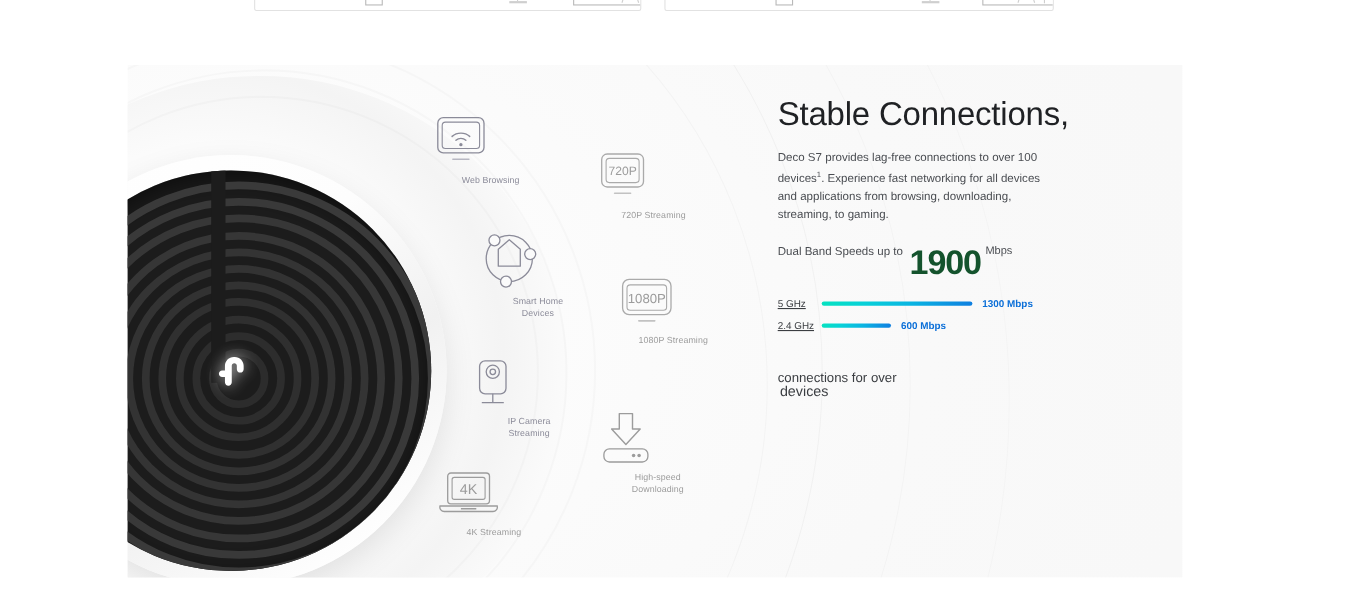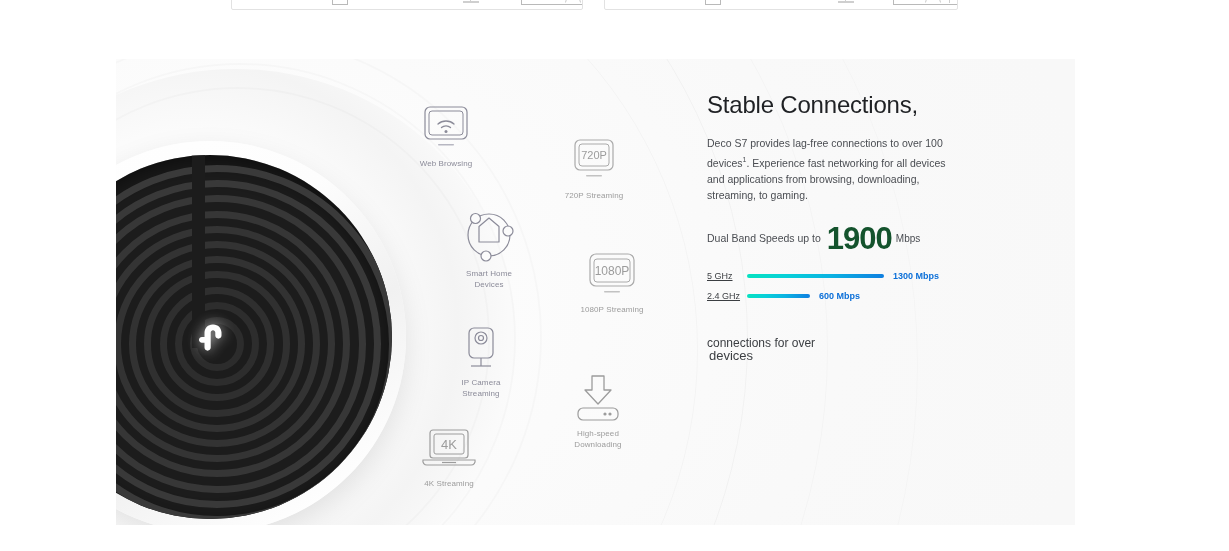--- a/index.html
+++ b/index.html
@@ -50,31 +50,31 @@
   .ring{position:absolute;border-radius:50%;border-style:solid;border-color:#3a3a3a;
         background:transparent;}
   .face .spiral-mask{position:absolute;left:45%;top:-4px;width:13px;height:54%;
         background:#1c1c1c;}
   .logo{position:absolute;left:50%;top:50%;transform:translate(-50%,-50%);
         width:46px;height:46px;display:flex;align-items:center;justify-content:center;}
   .logo svg{filter:drop-shadow(0 0 7px rgba(255,255,255,0.75));}
 
   
   .icon-item{position:absolute;text-align:center;}
-  .icon-glyph{display:flex;align-items:flex-end;justify-content:center;text-decoration:underline;}
+  .icon-glyph{display:flex;align-items:flex-end;justify-content:flex-start;text-decoration:underline;}
   .icon-cap{font-size:8px;line-height:11px;color:#8b8b99;margin-top:5px;letter-spacing:.1px;white-space:pre-line;}
   .icon-cap.grey{color:#9c9c9c;}
 
   
   .pane{position:absolute;left:591px;top:30px;width:330px;}
-  .h1{font-size:24px;line-height:31px;color:#1f2124;font-weight:400;letter-spacing:-.2px;}
+  .h1{font-size:30px;line-height:31px;color:#1f2124;font-weight:400;letter-spacing:-.2px;}
   .para{margin-top:15px;font-size:10.5px;line-height:16.6px;color:#4a4d52;width:252px;}
   .para sup{font-size:7px;vertical-align:super;}
 
-  .dual{margin-top:19px;display:flex;align-items:center;}
+  .dual{margin-top:19px;display:flex;align-items:flex-start;}
   .dual-lbl{font-size:10.5px;color:#4a4d52;}
   .dual-num{font-size:31px;line-height:31px;color:#14532d;font-weight:700;letter-spacing:-1px;margin:0 4px 0 6px;}
   .dual-unit{font-size:10px;color:#4a4d52;}
 
   .bars{margin-top:14px;}
   .bar-row{display:flex;align-items:center;height:16px;margin-bottom:4px;}
   .bar-lbl{width:40px;font-size:9px;color:#3b3e42;text-decoration:underline;}
   .bar-track{height:4px;border-radius:2px;
     background:linear-gradient(90deg,#06e2c0 0%,#08d1d8 28%,#0ab4e2 60%,#0f7fe0 100%);}
   .bar-val{font-size:9px;font-weight:700;color:#0b6fd8;margin-left:9px;white-space:nowrap;}

